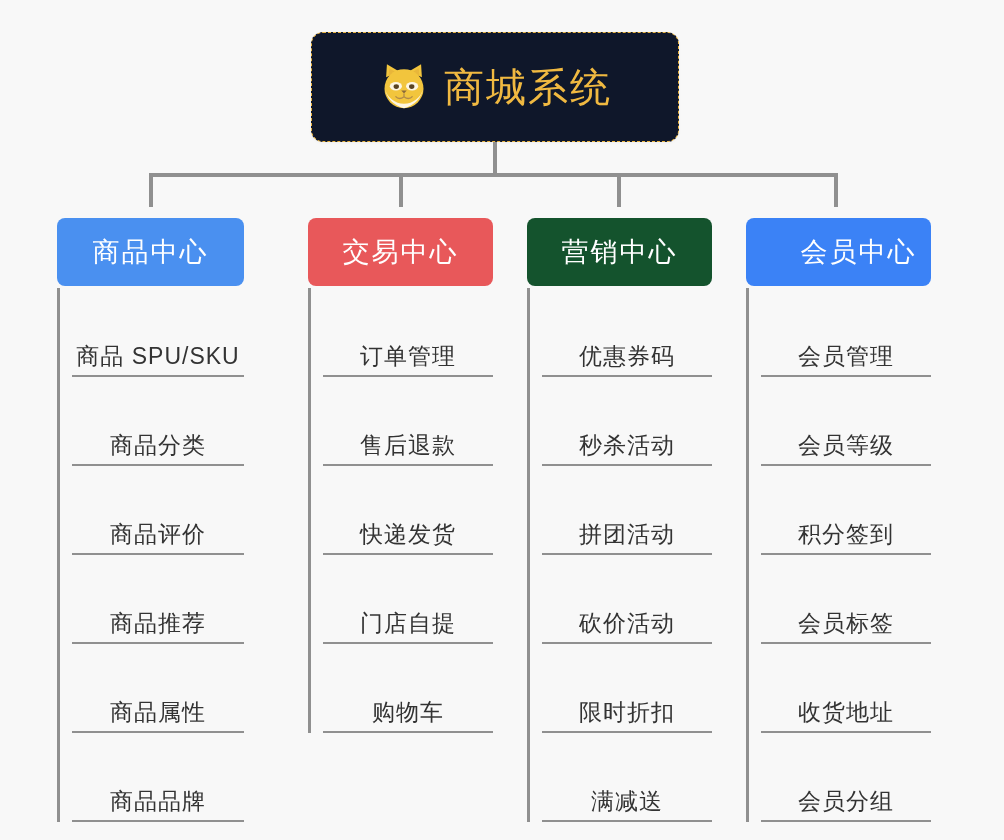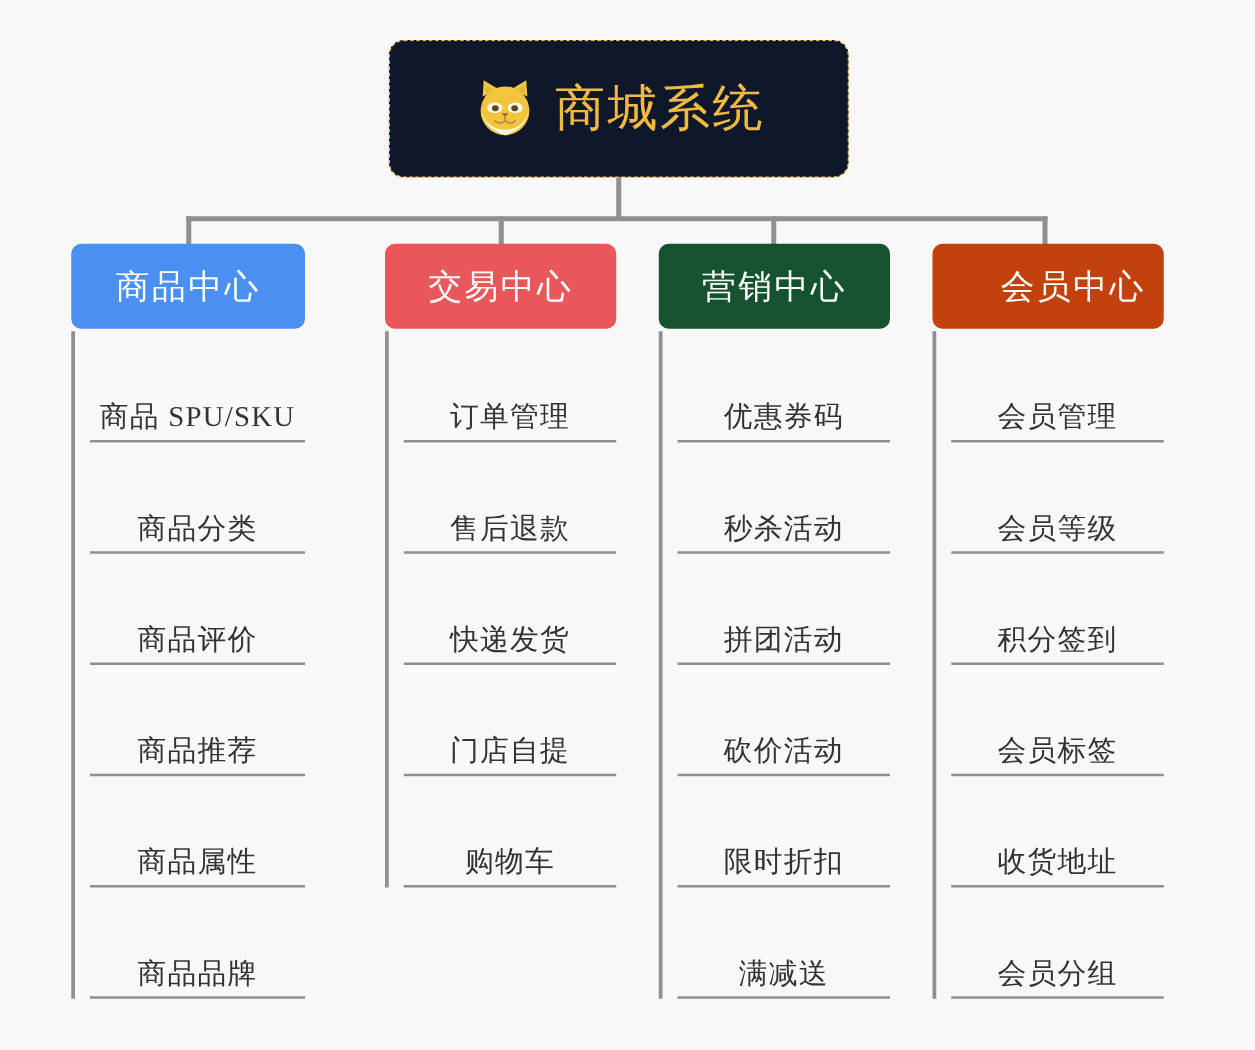--- a/index.html
+++ b/index.html
@@ -71,40 +71,39 @@
   }
   .conn-drop {
     top: 173px;
     width: 4px;
     height: 34px;
   }
 
   
   .column {
     position: absolute;
-    top: 195px;
+    top: 218px;
   }
   .cat-box {
     height: 68px;
     border-radius: 8px;
     display: flex;
     align-items: center;
     justify-content: center;
     color: #ffffff;
     font-size: 27px;
     letter-spacing: 2px;
     white-space: nowrap;
   }
 
   .branch {
     position: relative;
     margin-top: 2px;
     padding-left: 12px;
     border-left: 3px solid #909090;
-    font-family: Liberation Serif, serif;
   }
   .leaf {
     height: 89px;
     box-sizing: border-box;
     position: relative;
     display: flex;
     align-items: flex-end;
     justify-content: center;
     padding-bottom: 6px;
     border-bottom: 2px solid #909090;
@@ -220,21 +219,21 @@
       <div class="leaf" style="border-bottom-color: rgb(144, 144, 144);">
           <span class="leaf-label">限时折扣</span>
         </div>
       <div class="leaf" style="border-bottom-color: rgb(144, 144, 144);">
           <span class="leaf-label">满减送</span>
         </div>
     </div>
   </div>
 
   <div class="column" style="left: 746px; width: 185px;">
-    <div class="cat-box" style="background: #c2410c; padding-left: 40px;">会员中心</div>
+    <div class="cat-box" style="background: #3b82f6; padding-left: 40px;">会员中心</div>
     <div class="branch" style="border-left-color: rgb(144, 144, 144);">
       <div class="leaf" style="border-bottom-color: rgb(144, 144, 144);">
           <span class="leaf-label">会员管理</span>
         </div>
       <div class="leaf" style="border-bottom-color: rgb(144, 144, 144);">
           <span class="leaf-label">会员等级</span>
         </div>
       <div class="leaf" style="border-bottom-color: rgb(144, 144, 144);">
           <span class="leaf-label">积分签到</span>
         </div>

